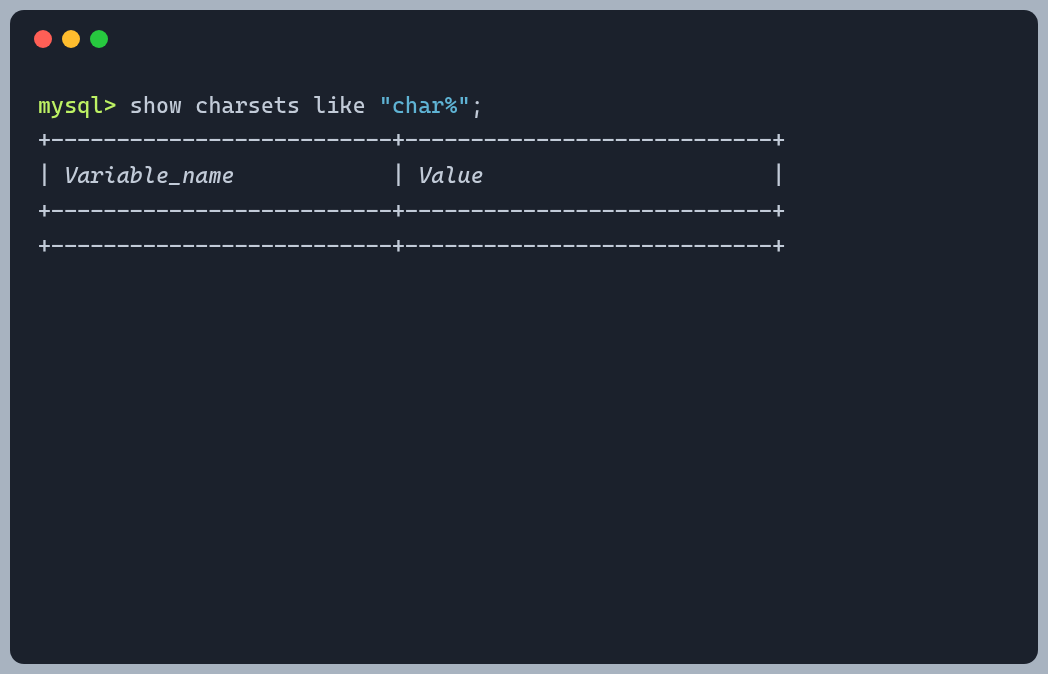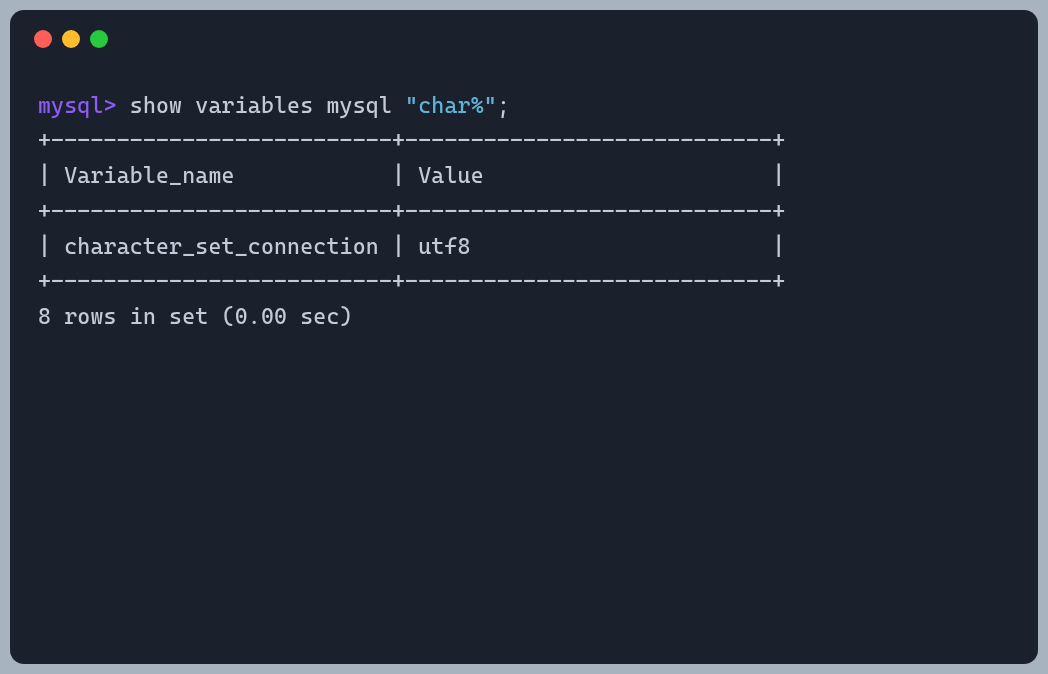--- a/index.html
+++ b/index.html
@@ -41,50 +41,49 @@
       padding: 28px 28px 20px 28px;
       font-size: 22px;
       line-height: 1.6;
       color: #c2cbd8;
       font-weight: 400;
       letter-spacing: 0.01em;
     }
     .prompt-line {
       white-space: pre;
     }
-    .prompt { color: #8b5cf6; margin-top: 20px; }
+    .prompt { color: #bef264; margin-top: 20px; }
     .cmd { color: #c2cbd8; }
     .str { color: #5fb3d4; }
     .punct { color: #c2cbd8; }
     .border-line {
       white-space: pre;
       color: #c2cbd8;
     }
     .row-line {
       white-space: pre;
       color: #c2cbd8;
+      font-style: italic;
     }
     .footer-line {
       white-space: pre;
       color: #c2cbd8;
     }
   </style>
 </head>
 <body>
 
 <div class="window">
   <div class="titlebar">
     <div class="dot red"></div>
     <div class="dot yellow"></div>
     <div class="dot green"></div>
   </div>
   <div class="terminal">
-    <div class="prompt-line"><span class="prompt">mysql&gt; </span><span class="cmd">show variables mysql </span><span class="str">"char%"</span><span class="punct">;</span></div>
+    <div class="prompt-line"><span class="prompt">mysql&gt; </span><span class="cmd">show charsets like </span><span class="str">"char%"</span><span class="punct">;</span></div>
     <div class="border-line" id="border-top">+--------------------------+----------------------------+</div>
     <div class="row-line" id="header-row">| Variable_name            | Value                      |</div>
     <div class="border-line" id="border-mid">+--------------------------+----------------------------+</div>
     <div id="rows-container">
-        <div class="row-line">| character_set_connection | utf8                       |</div>
       </div>
     <div class="border-line" id="border-bot">+--------------------------+----------------------------+</div>
-    <div class="footer-line">8 rows in set (0.00 sec)</div>
   </div>
 </div>
 
 </body></html>

